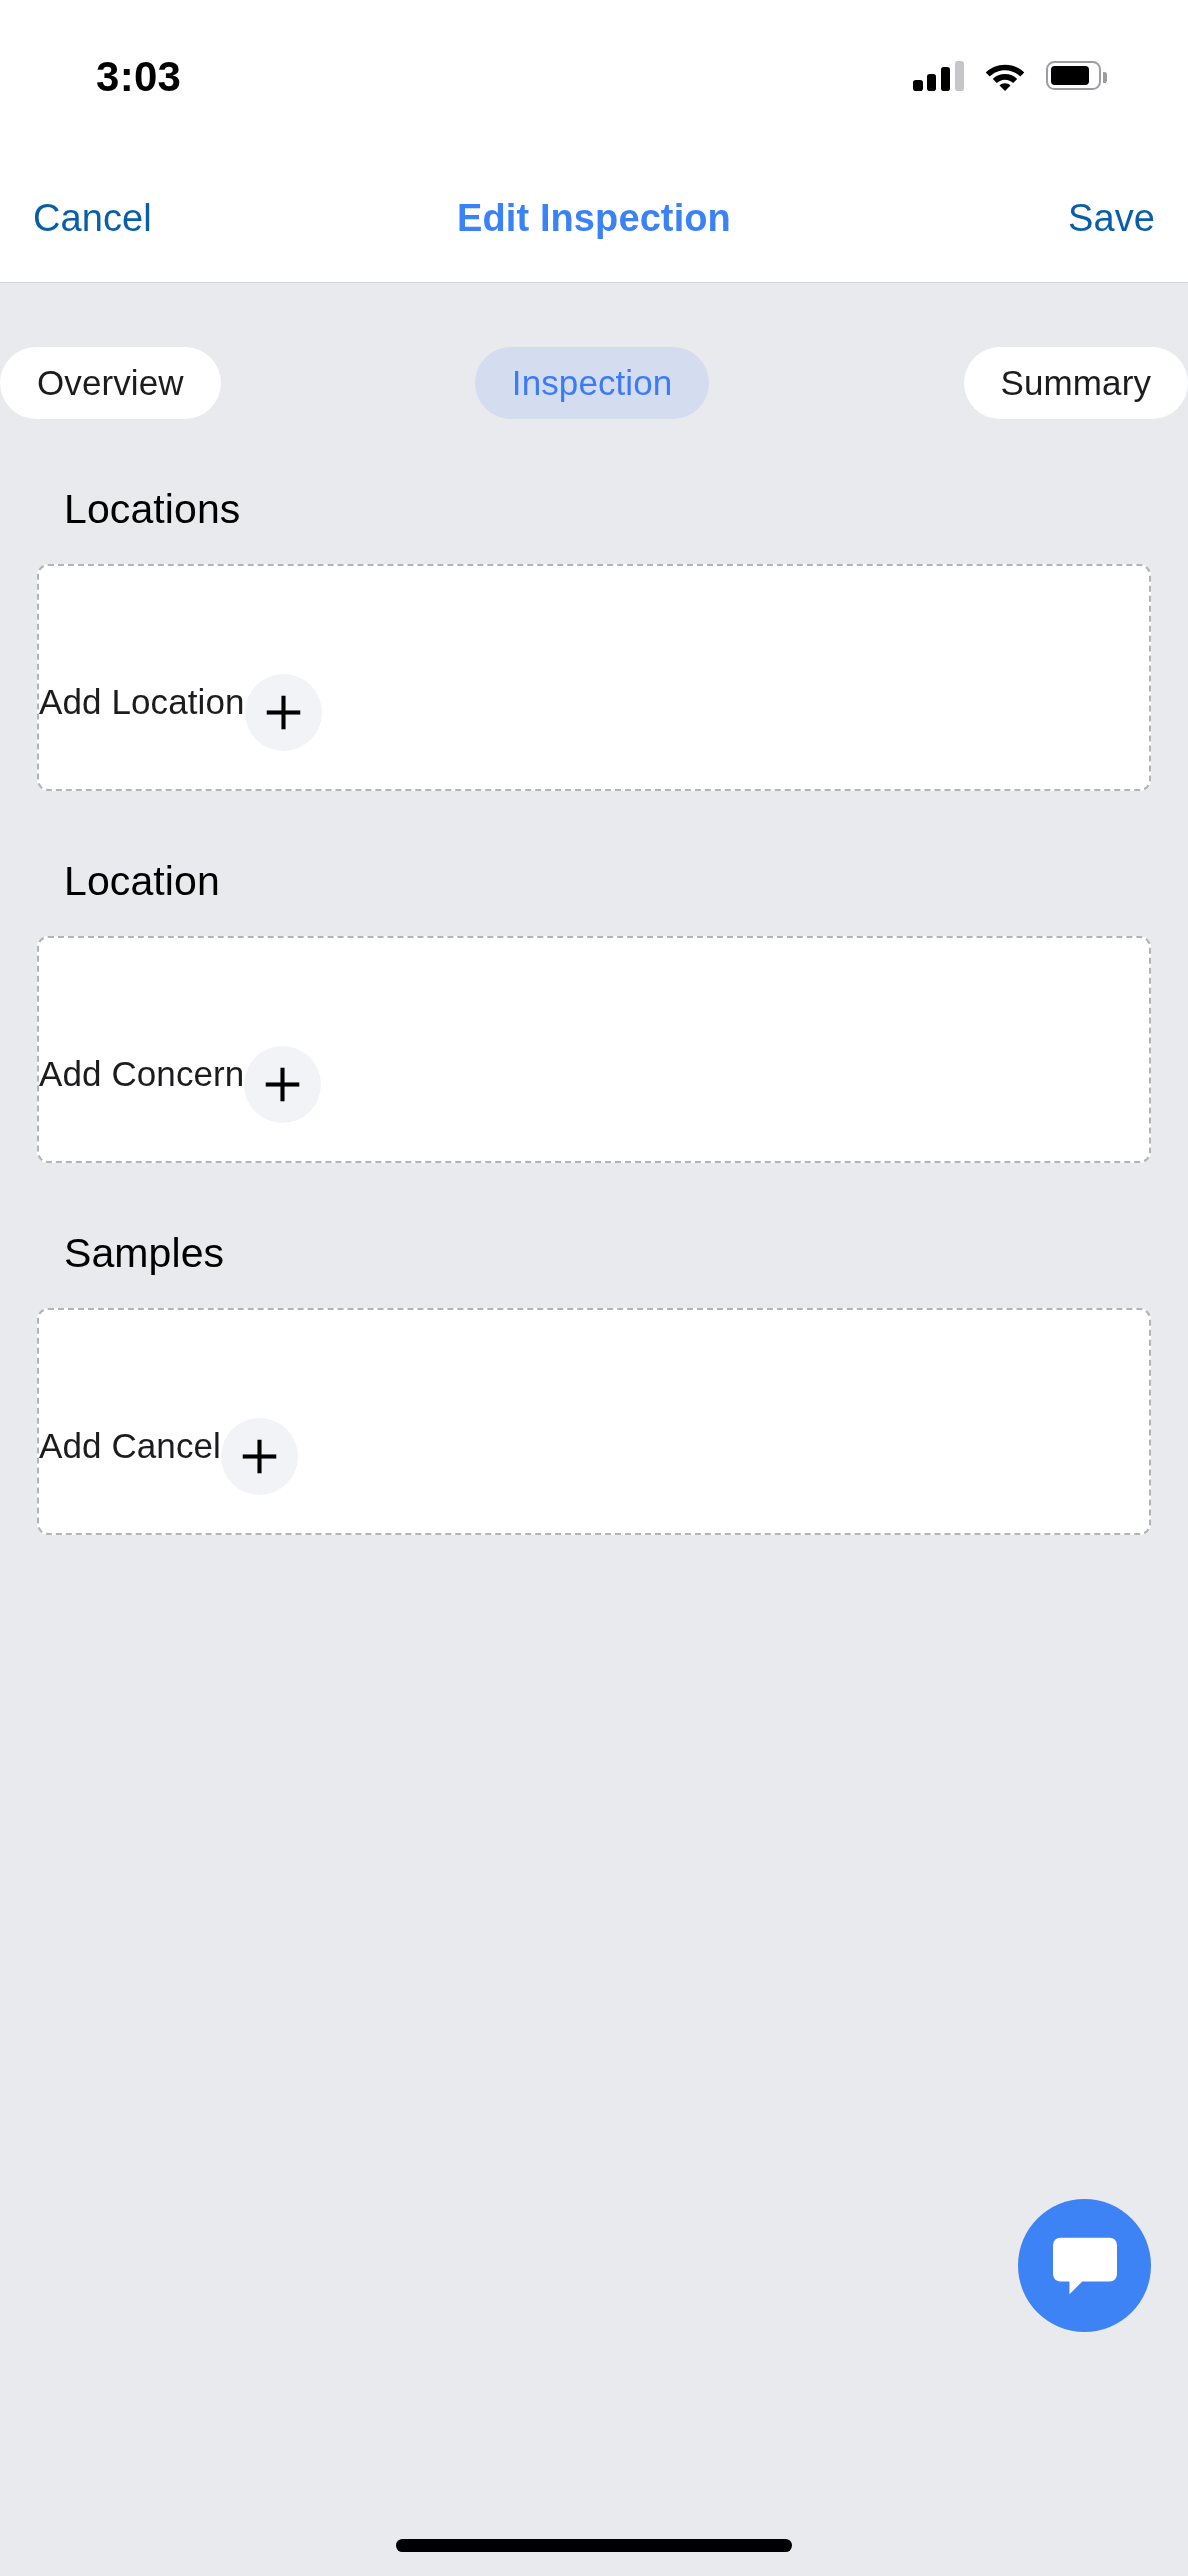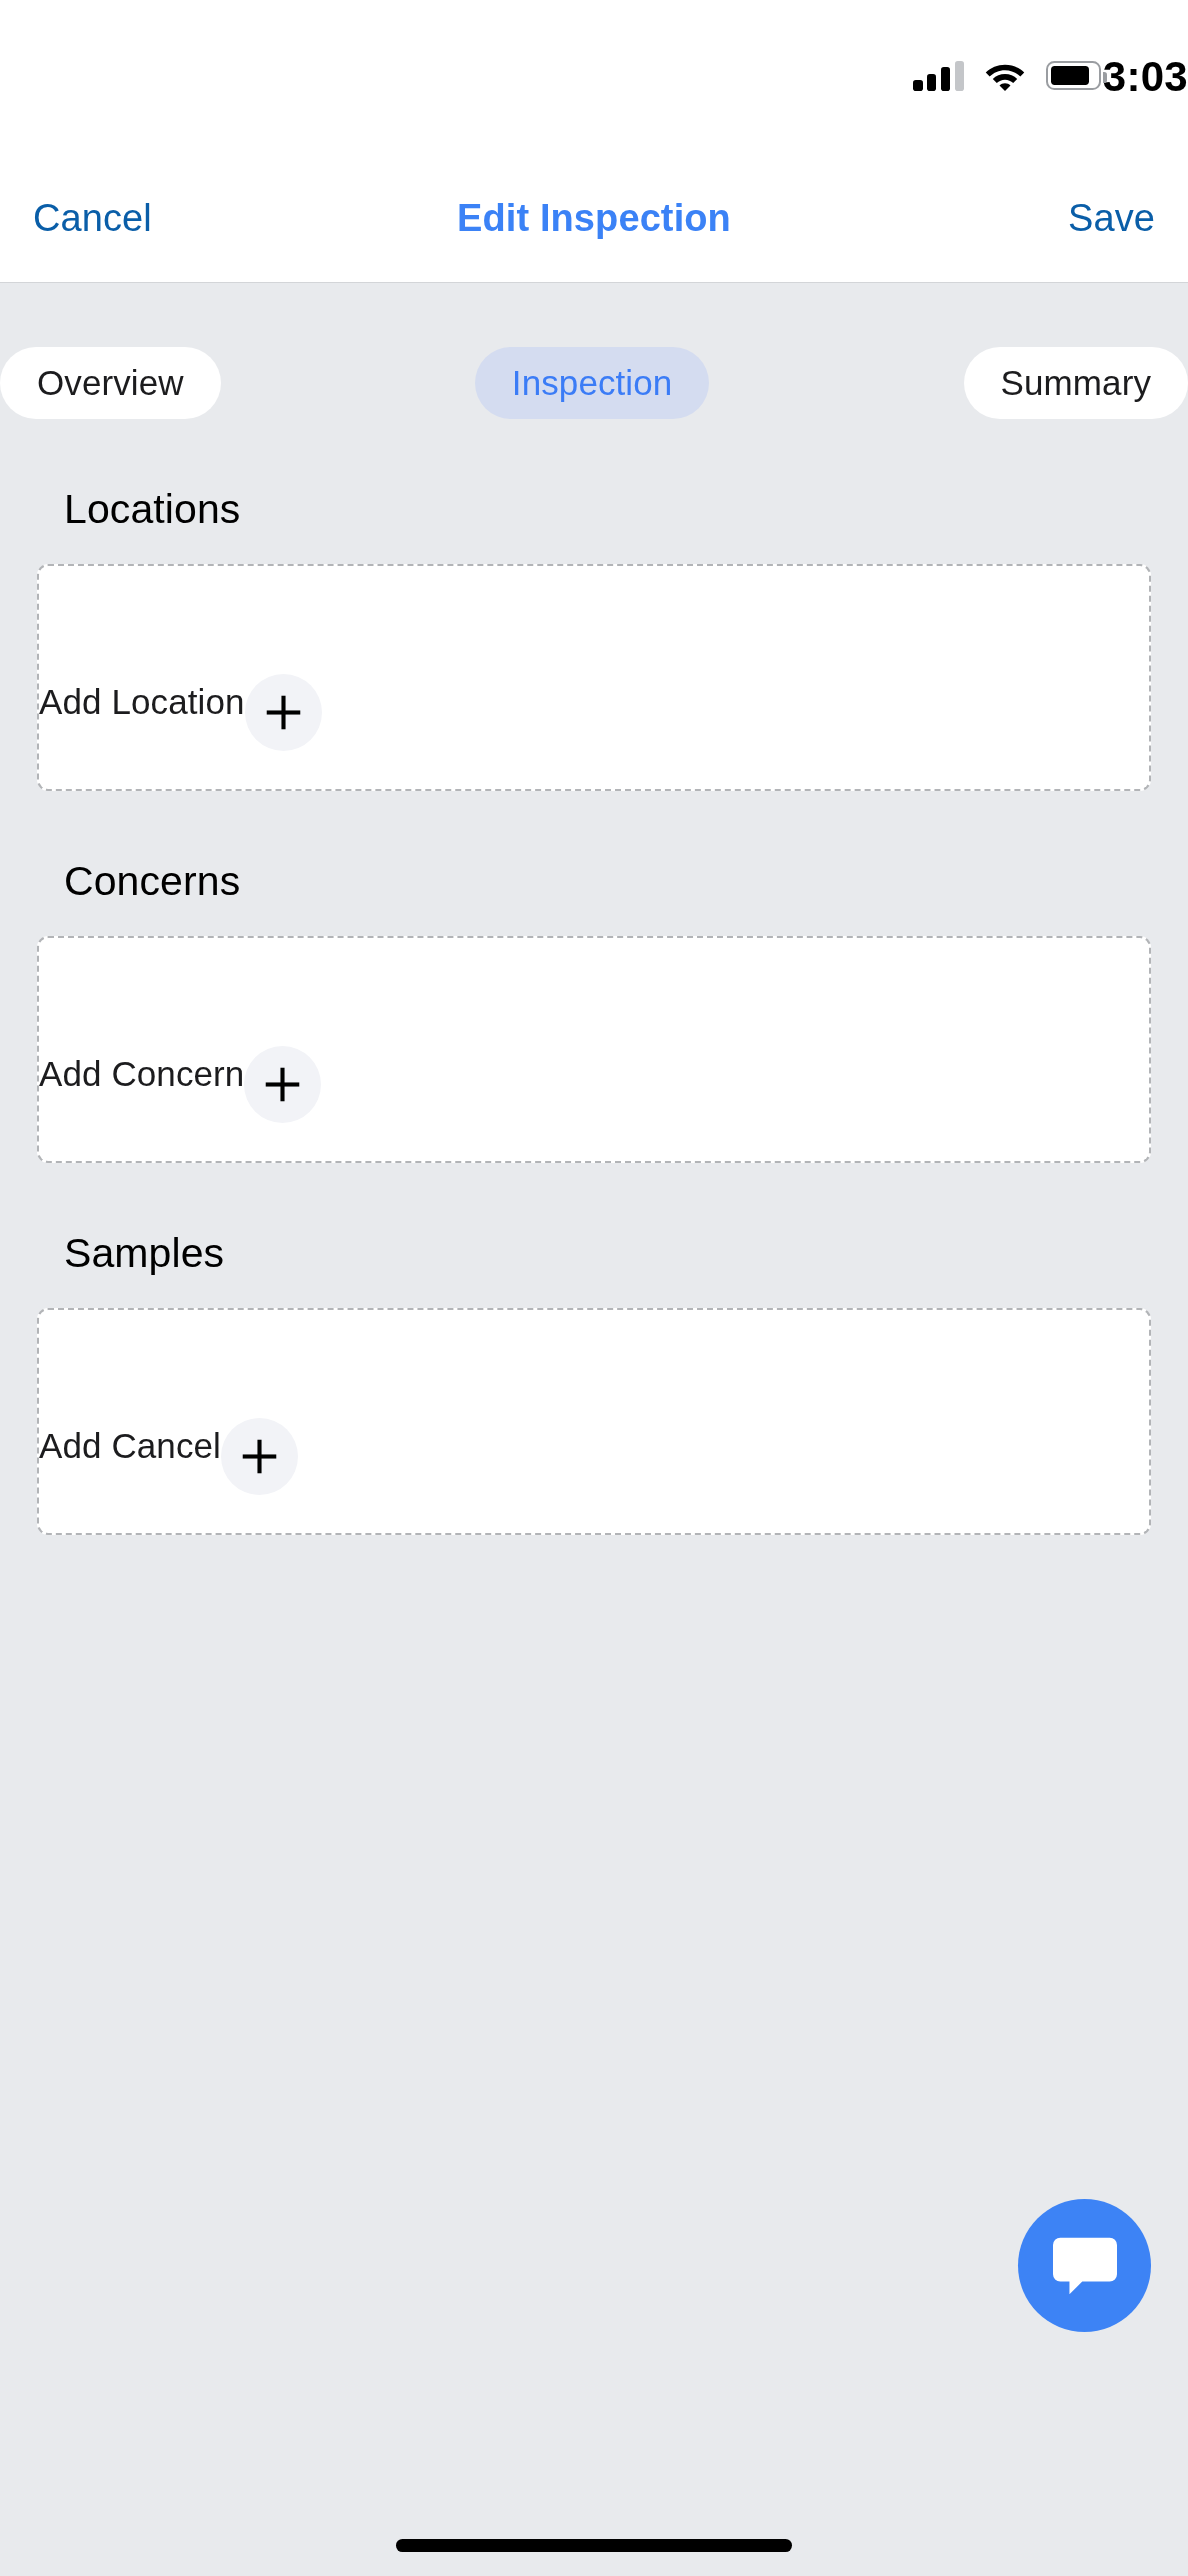--- a/index.html
+++ b/index.html
@@ -30,21 +30,21 @@
     display: flex;
     align-items: center;
     justify-content: space-between;
     padding: 0 92px 0 0;
   }
 
   .status-time {
     position: absolute;
     left: 0; right: 0;
     top: 51px;
-    text-align: right;
+    text-align: left;
     padding-left: 96px;
     font-size: 42px;
     font-weight: 600;
     letter-spacing: 0.3px;
     color: #000;
     line-height: 52px;
   }
 
   .status-icons {
     position: absolute;
@@ -308,21 +308,21 @@
         <div class="add-circle">
           <svg class="plus-svg" viewBox="0 0 44 44">
             <rect x="19.8" y="4" width="4.4" height="36" fill="#000"></rect>
             <rect x="4" y="19.8" width="36" height="4.4" fill="#000"></rect>
           </svg>
         </div>
       </div>
     </div>
 
     <div class="section">
-      <div class="section-title">Concerns</div>
+      <div class="section-title">Location</div>
       <div class="add-card">
         <div class="add-card-label">Add Concern</div>
         <div class="add-circle">
           <svg class="plus-svg" viewBox="0 0 44 44">
             <rect x="19.8" y="4" width="4.4" height="36" fill="#000"></rect>
             <rect x="4" y="19.8" width="36" height="4.4" fill="#000"></rect>
           </svg>
         </div>
       </div>
     </div>

